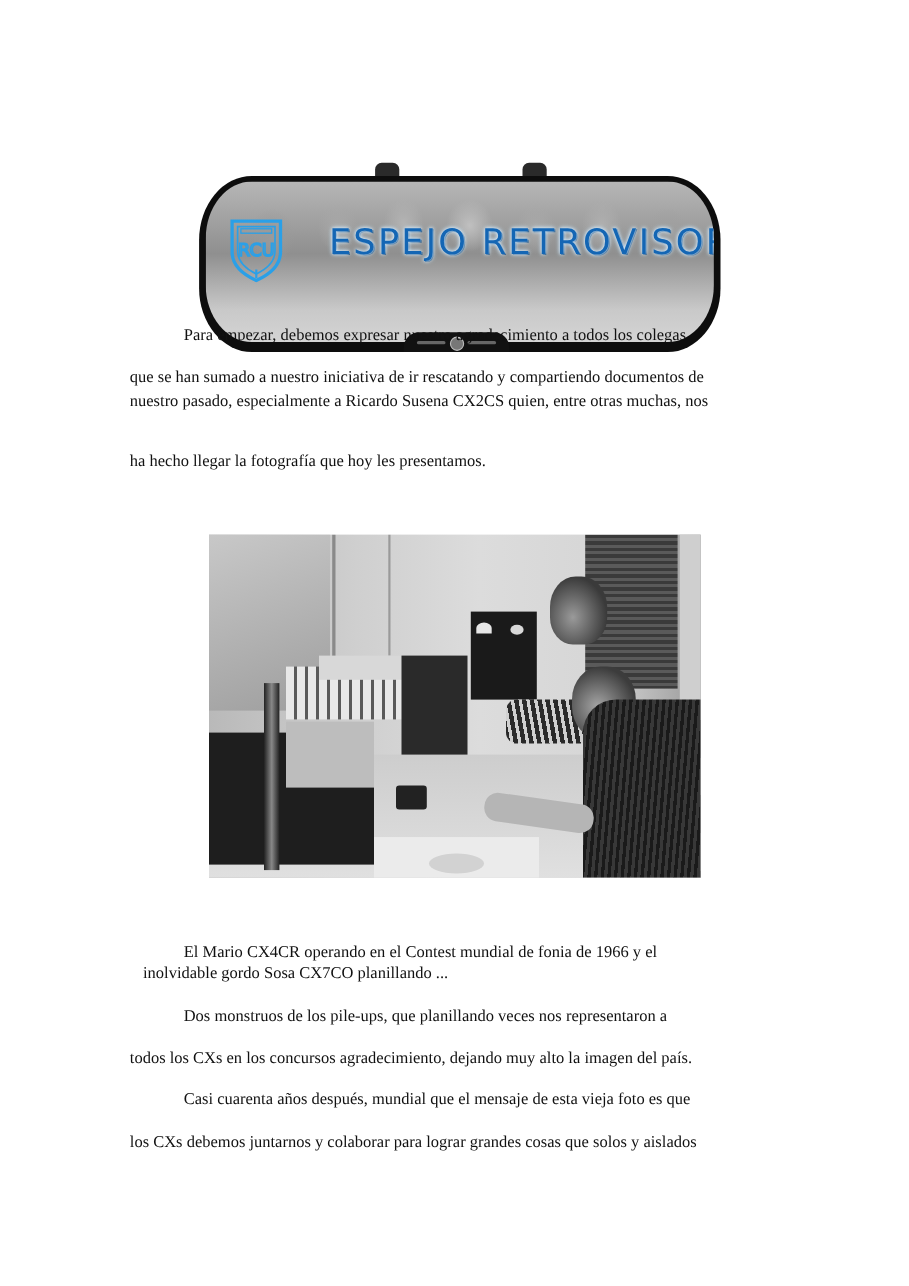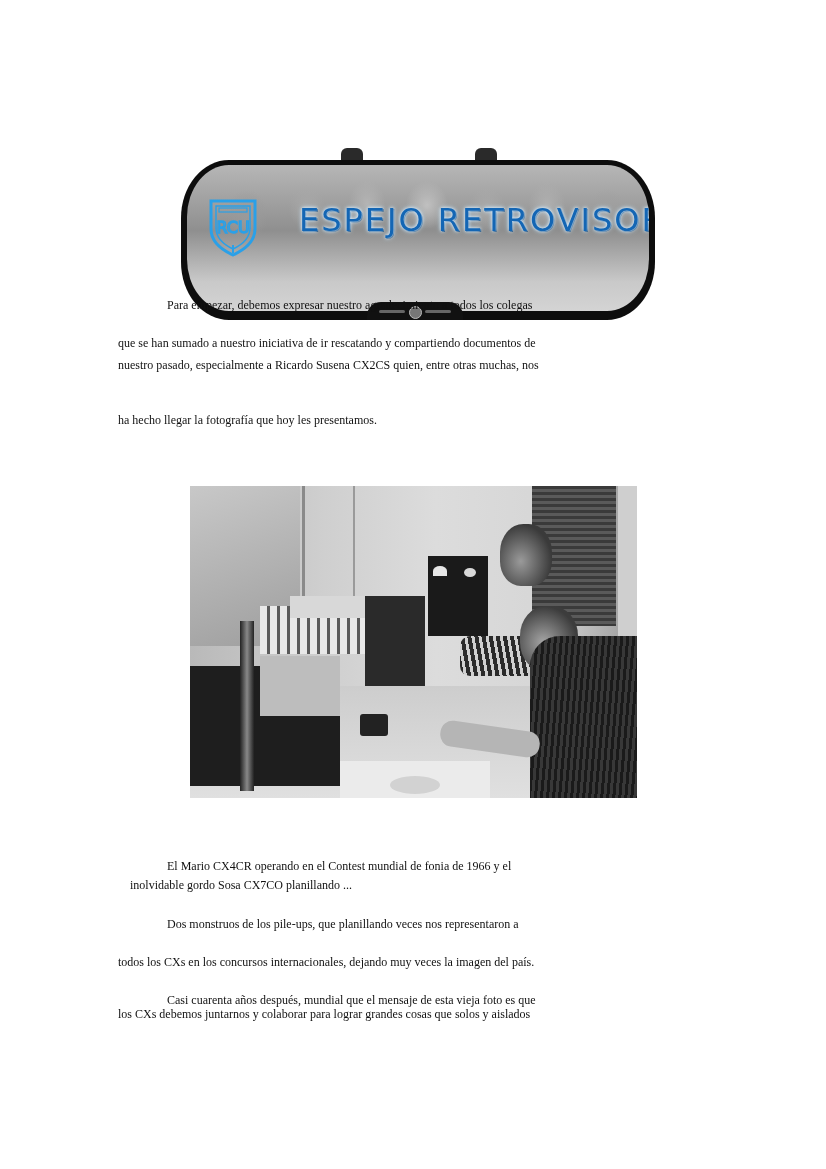--- a/index.html
+++ b/index.html
@@ -27,21 +27,21 @@
   .banner-title { position:absolute; left:112px; top:36px; font-family:"DejaVu Sans", sans-serif;
       font-size:32px; letter-spacing:2px; color:#1466b4; font-weight:normal;
       text-shadow:0 0 3px #e6f4ff, 0 0 5px #bfe3ff, 1px 1px 0 #0a3e70; white-space:nowrap; }
   .console { position:absolute; left:186px; bottom:0; width:96px; height:18px;
       background:#111; border-radius:14px 14px 0 0; }
   .console .knob { position:absolute; left:42px; top:4px; width:11px; height:11px; border-radius:50%;
       background:#777; border:1px solid #bbb; }
   .console .slot { position:absolute; top:8px; height:3px; background:#666; border-radius:2px; }
 
   
-  .p { position:absolute; left:118px; font-size:12px; line-height:17px; white-space:nowrap; }
+  .p { position:absolute; left:118px; font-size:15px; line-height:17px; white-space:nowrap; }
   .indent { padding-left:49px; }
 
   
   .photo { position:absolute; left:190px; top:486px; width:447px; height:312px; overflow:hidden;
       background:linear-gradient(90deg,#b9b9b9 0%,#cfcfcf 30%,#dcdcdc 55%,#d6d6d6 80%,#9a9a9a 100%); }
   .ph { position:absolute; }
 </style>
 </head>
 <body>
 
@@ -106,16 +106,16 @@
 
   <div class="ph" style="left:150px;top:275px;width:150px;height:37px;background:#ebebeb;"></div>
   <div class="ph" style="left:200px;top:290px;width:50px;height:18px;background:#d2d2d2;border-radius:50%;"></div>
   <div class="ph" style="left:170px;top:228px;width:28px;height:22px;background:#222;border-radius:3px;"></div>
 </div>
 
 <div class="p indent" style="top:858px;">El Mario CX4CR operando en el Contest mundial de fonia de 1966 y el</div>
 <div class="p" style="top:877px;margin-left:12px;">inolvidable gordo Sosa CX7CO planillando ...</div>
 
 <div class="p indent" style="top:916px;">Dos monstruos de los pile-ups, que planillando veces nos representaron a</div>
-<div class="p" style="top:954px;">todos los CXs en los concursos internacionales, dejando muy veces la imagen del país.</div>
+<div class="p" style="top:954px;">todos los CXs en los concursos agradecimiento, dejando muy alto la imagen del país.</div>
 
 <div class="p indent" style="top:992px;">Casi cuarenta años después, mundial que el mensaje de esta vieja foto es que</div>
-<div class="p" style="top:1006px;">los CXs debemos juntarnos y colaborar para lograr grandes cosas que solos y aislados</div>
+<div class="p" style="top:1031px;">los CXs debemos juntarnos y colaborar para lograr grandes cosas que solos y aislados</div>
 
 </body></html>

